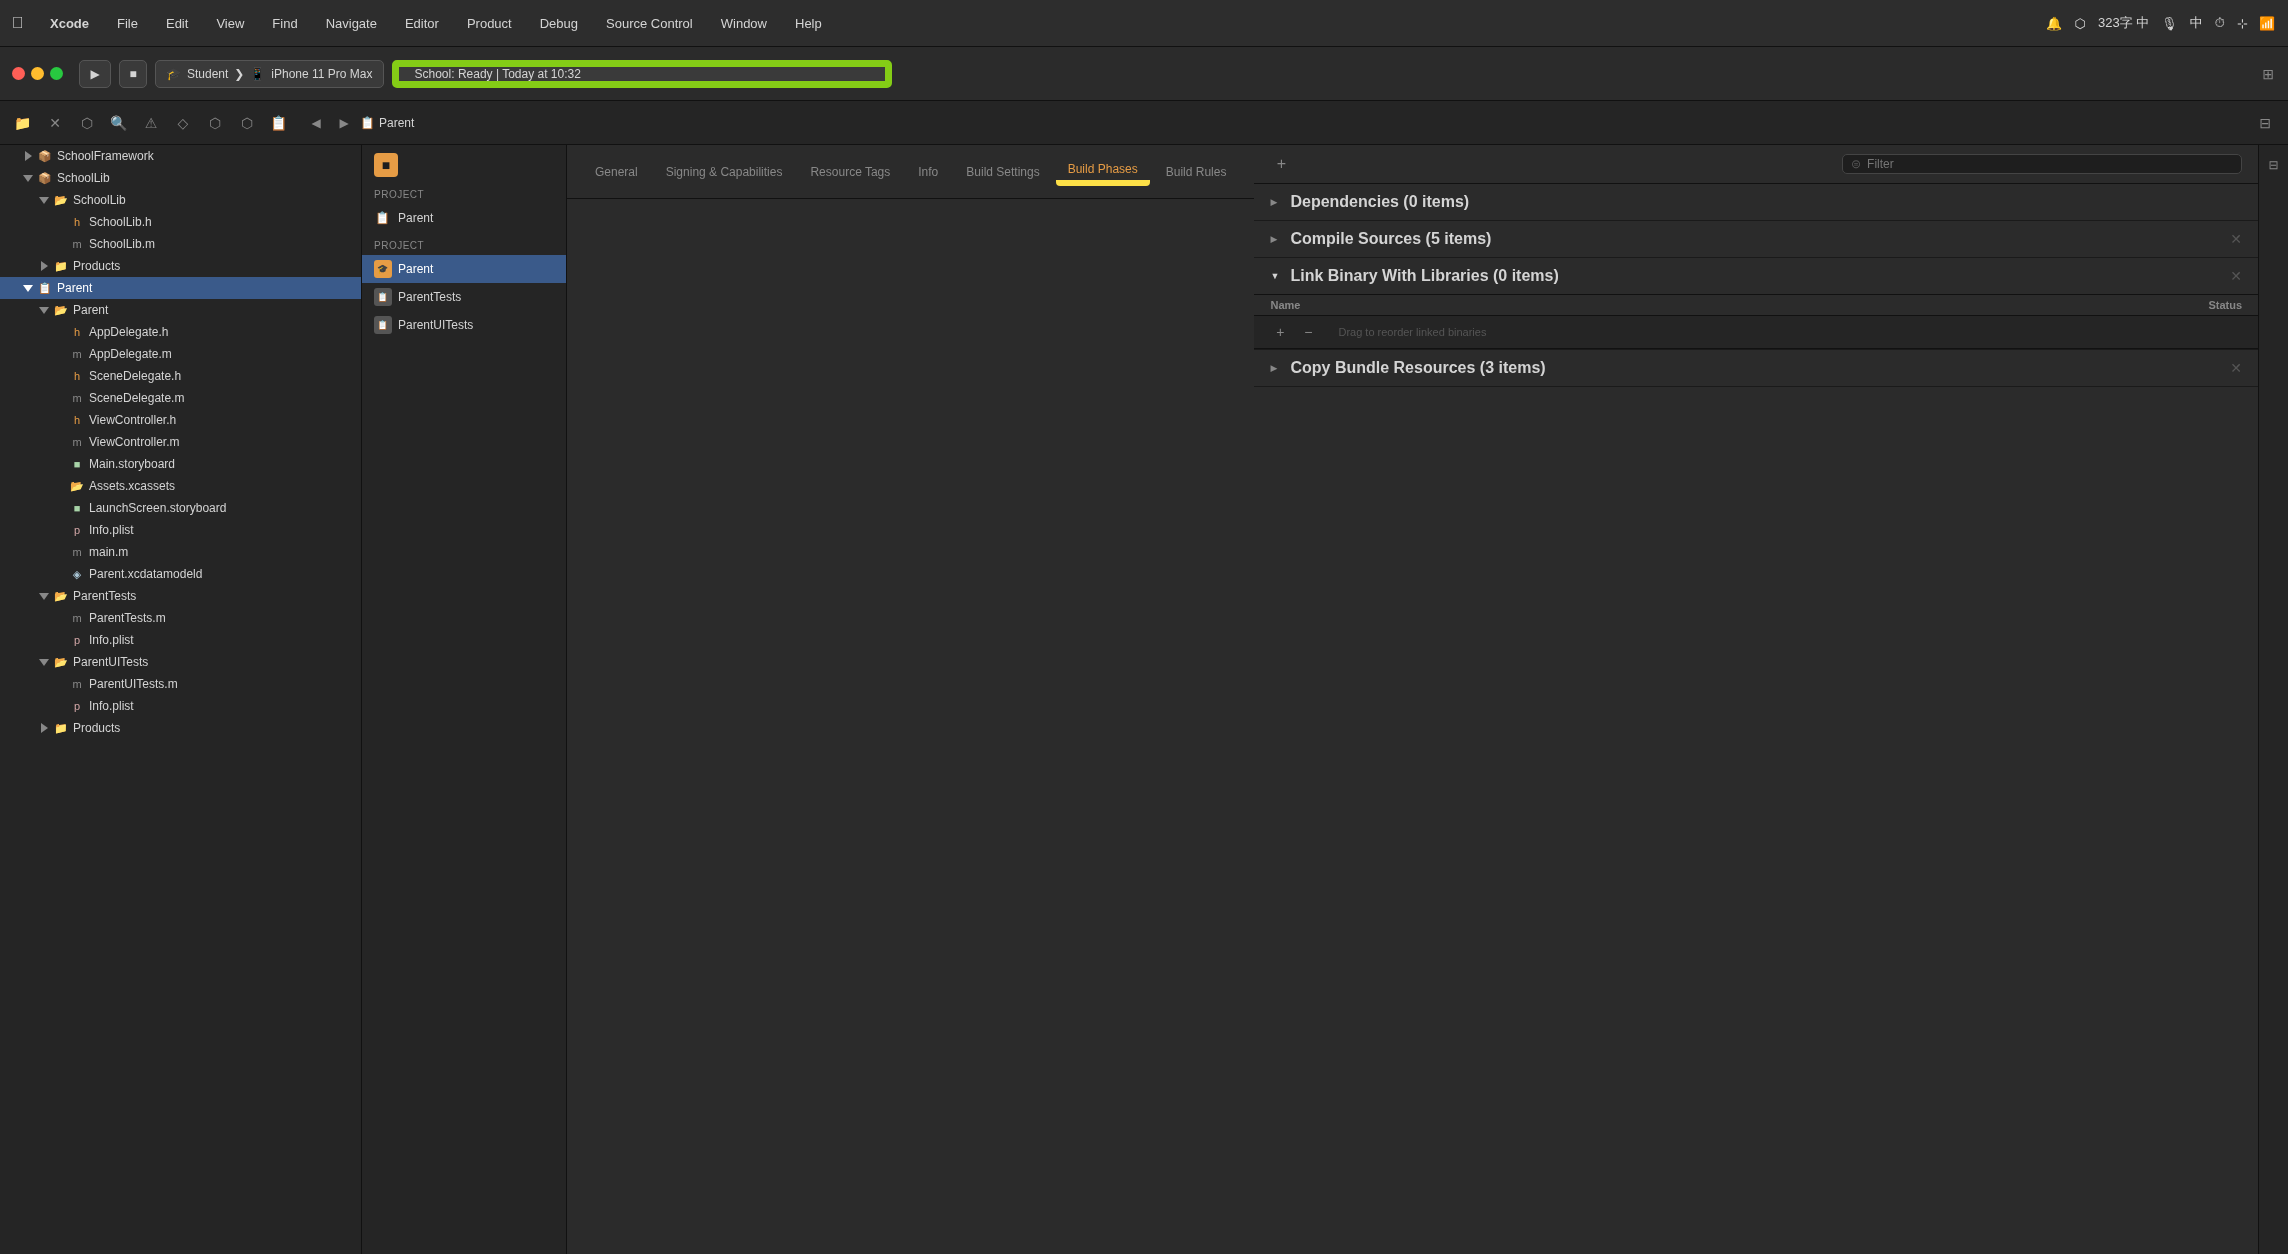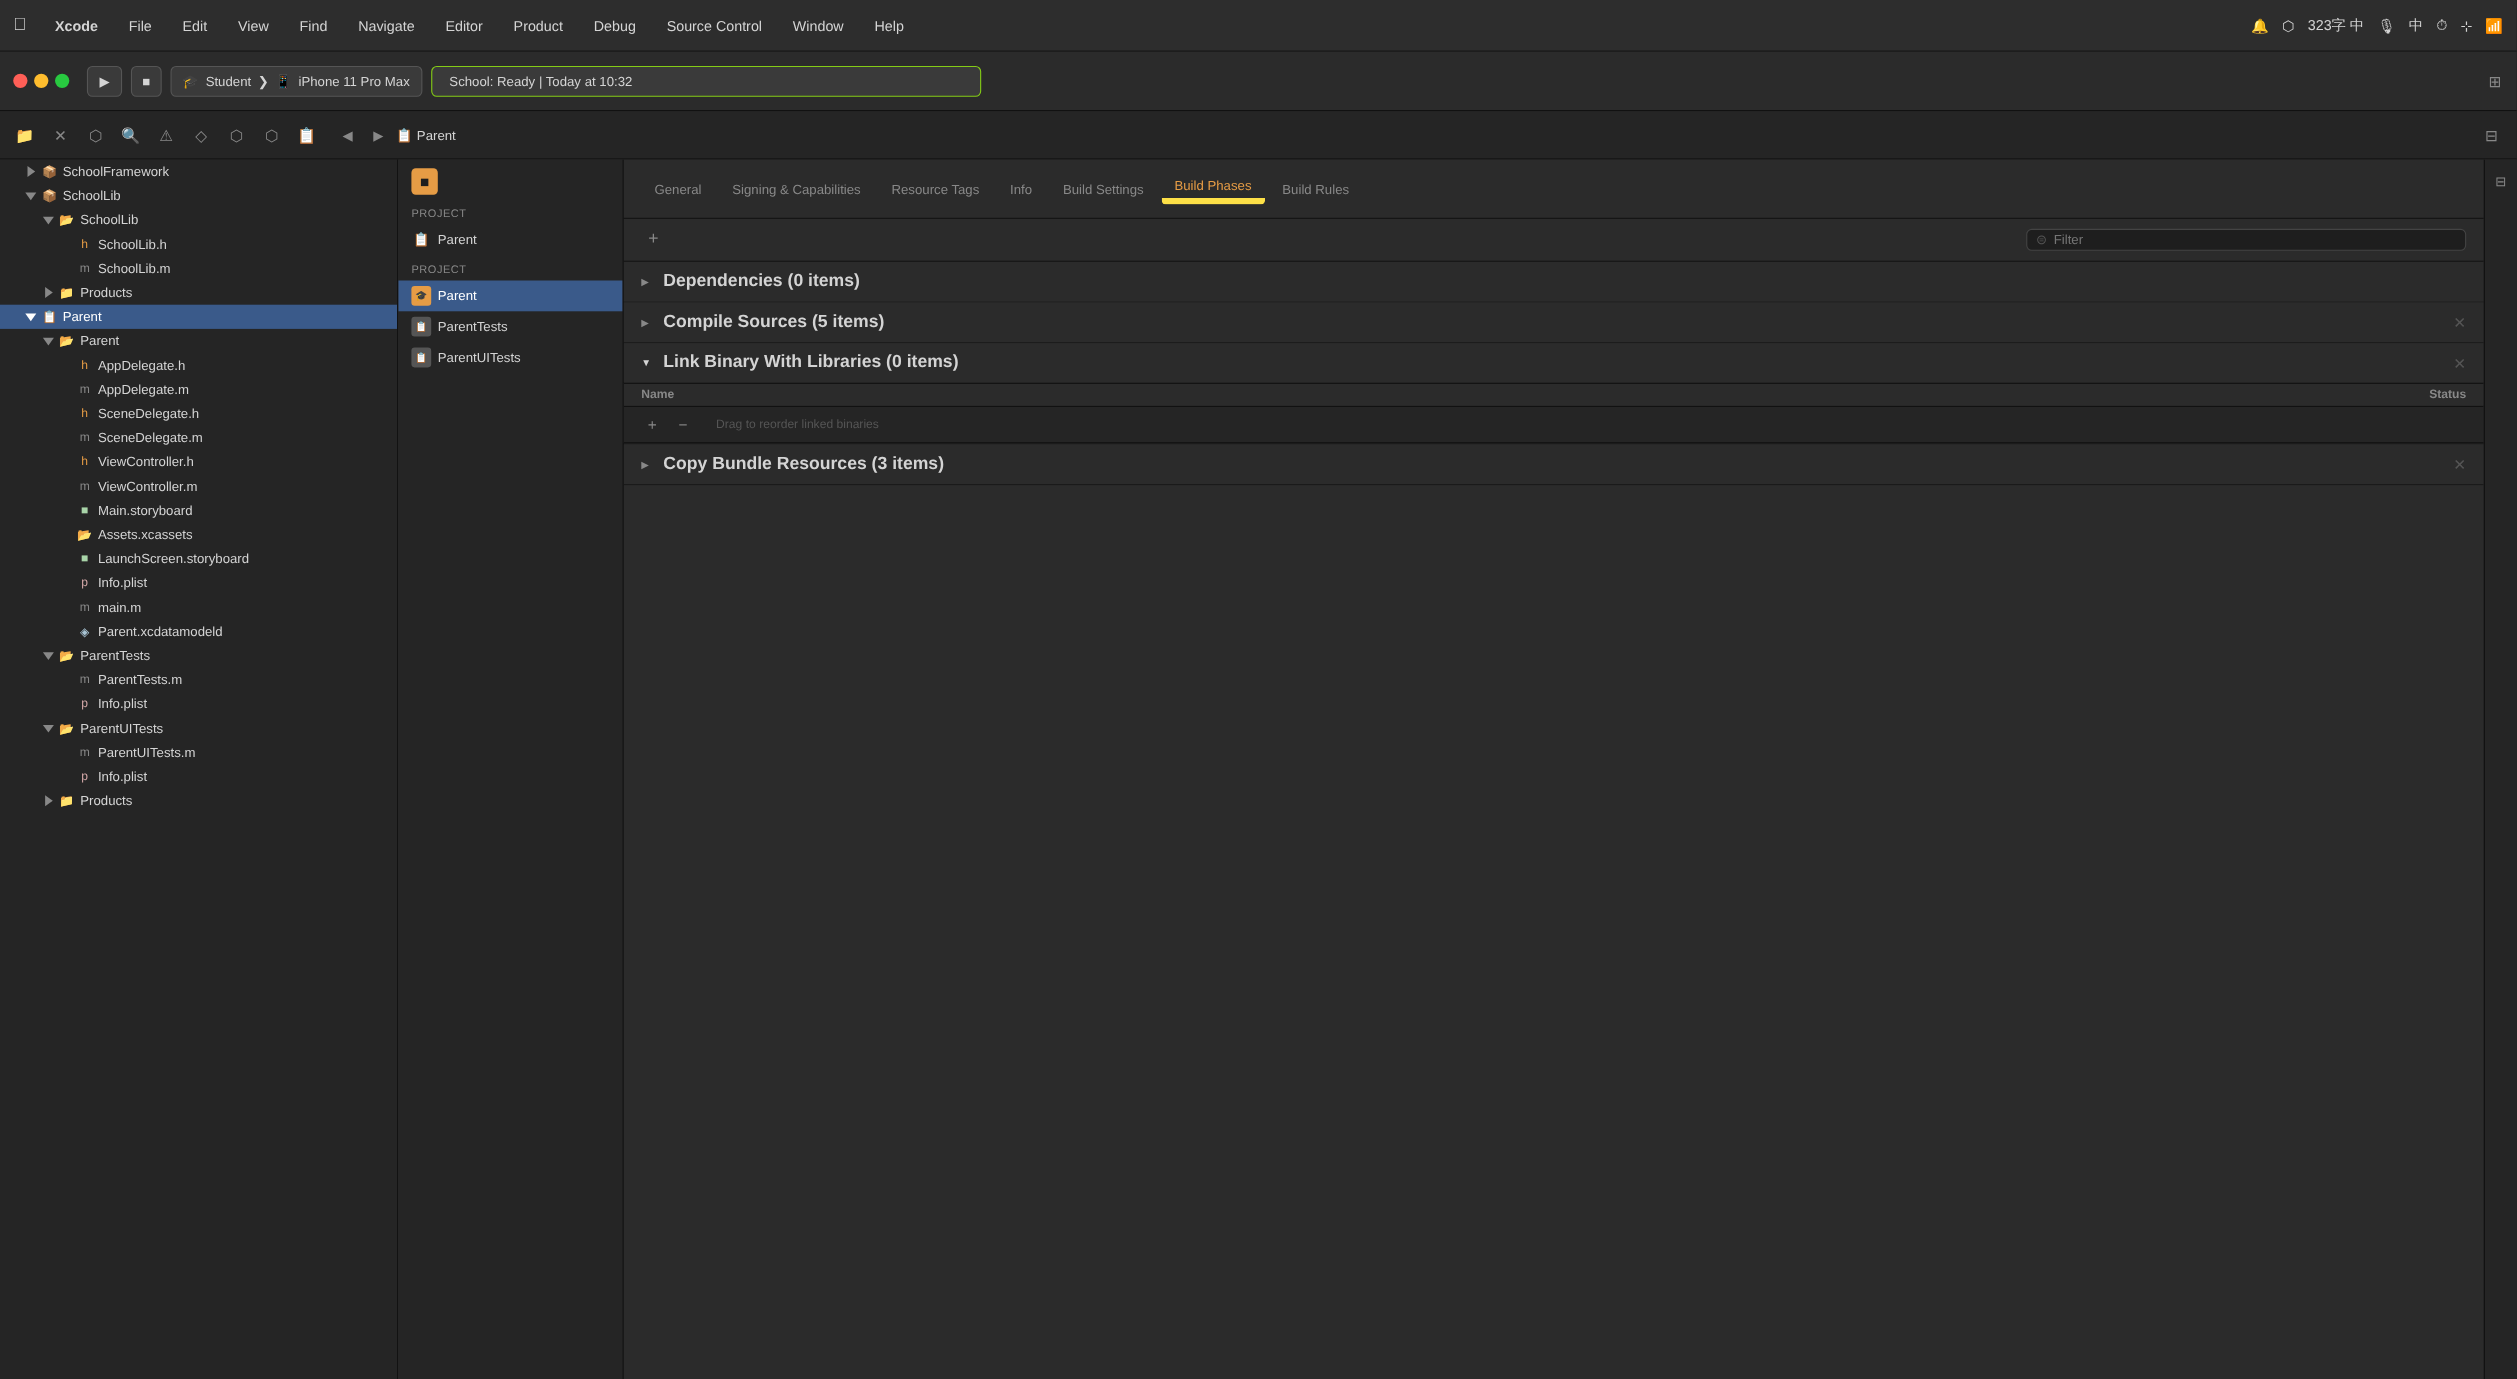--- a/index.html
+++ b/index.html
@@ -97,21 +97,21 @@
       padding: 3px 10px;
       font-size: 12px;
       cursor: pointer;
       display: flex;
       align-items: center;
       gap: 6px;
       height: 28px;
     }
     .status-bar {
       background: #3a3a3a;
-      border: 1px solid #84cc16;
+      border: 7px solid #84cc16;
       border-radius: 5px;
       padding: 3px 16px;
       font-size: 12px;
       color: #d4d4d4;
       flex: 0 0 500px;
       height: 28px;
       display: flex;
       align-items: center;
     }
     .toolbar-icons {
@@ -251,21 +251,21 @@
       display: flex;
       align-items: center;
       justify-content: center;
       font-size: 12px;
     }
 
     
     .main-editor {
       flex: 1;
       display: flex;
-      flex-direction: column;
+      flex-direction: row;
       overflow: hidden;
     }
 
     
     .tab-bar {
       height: 54px;
       background: #2b2b2b;
       display: flex;
       align-items: center;
       padding: 0 16px;

